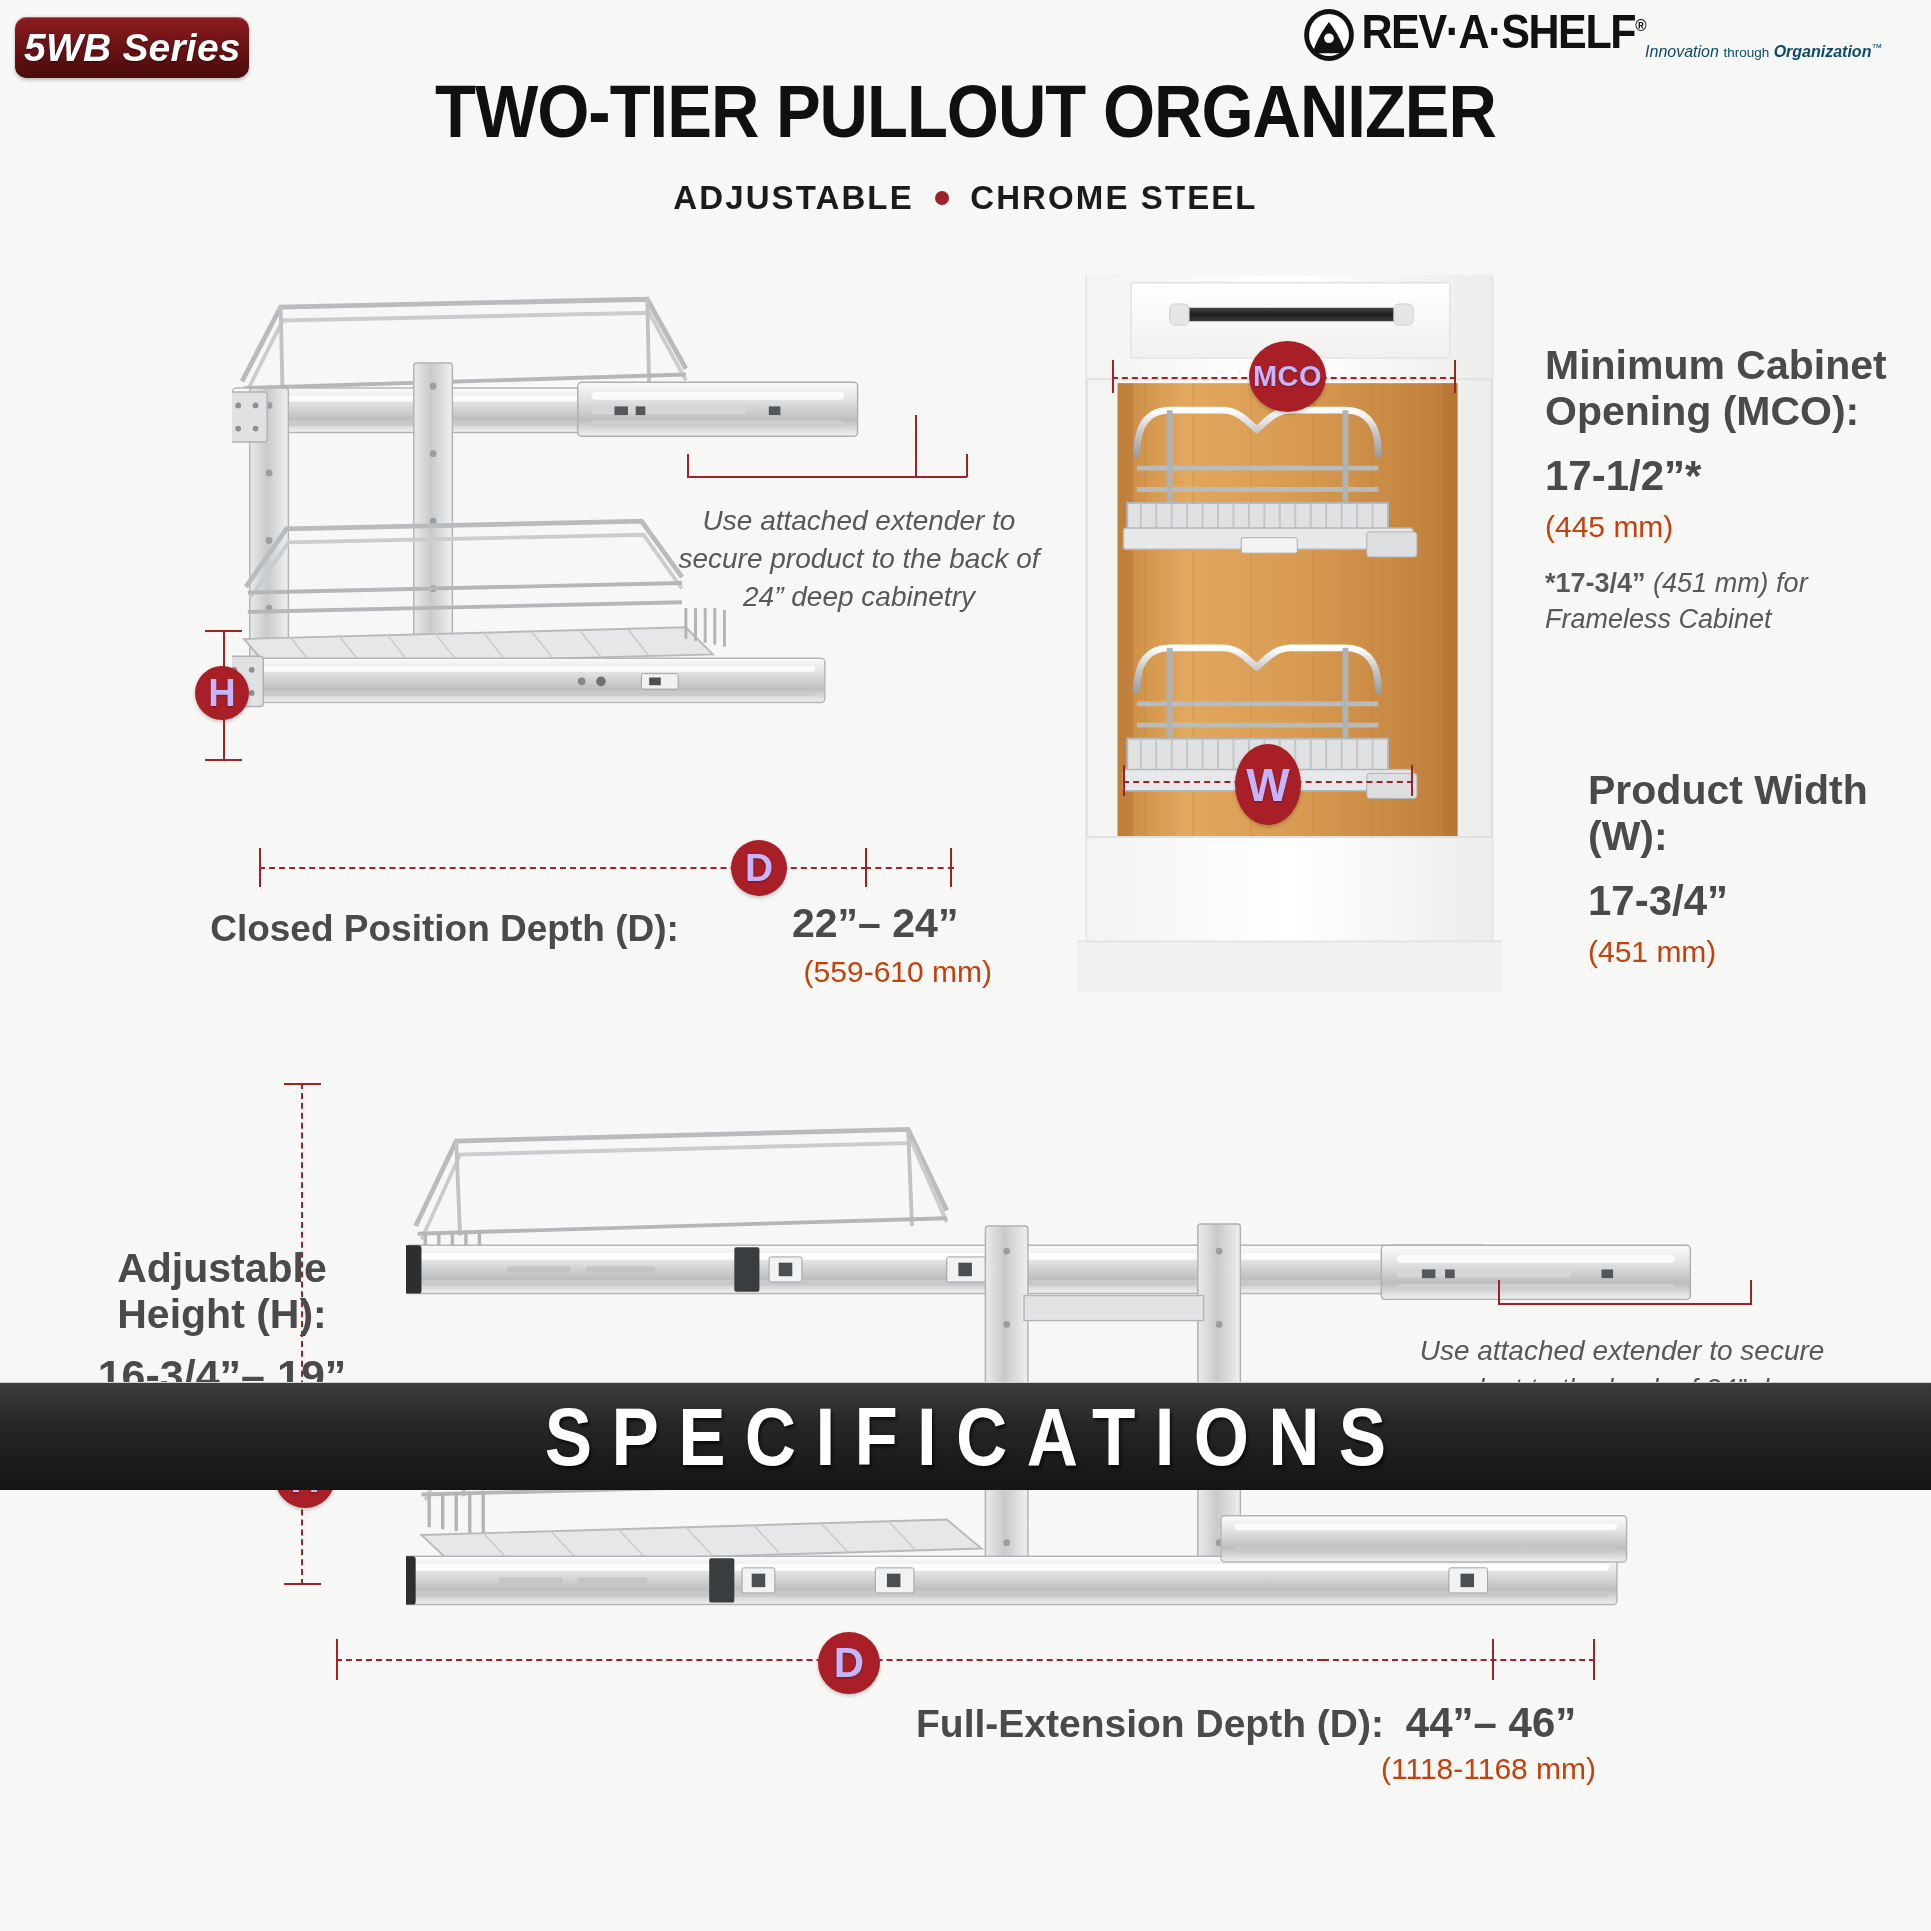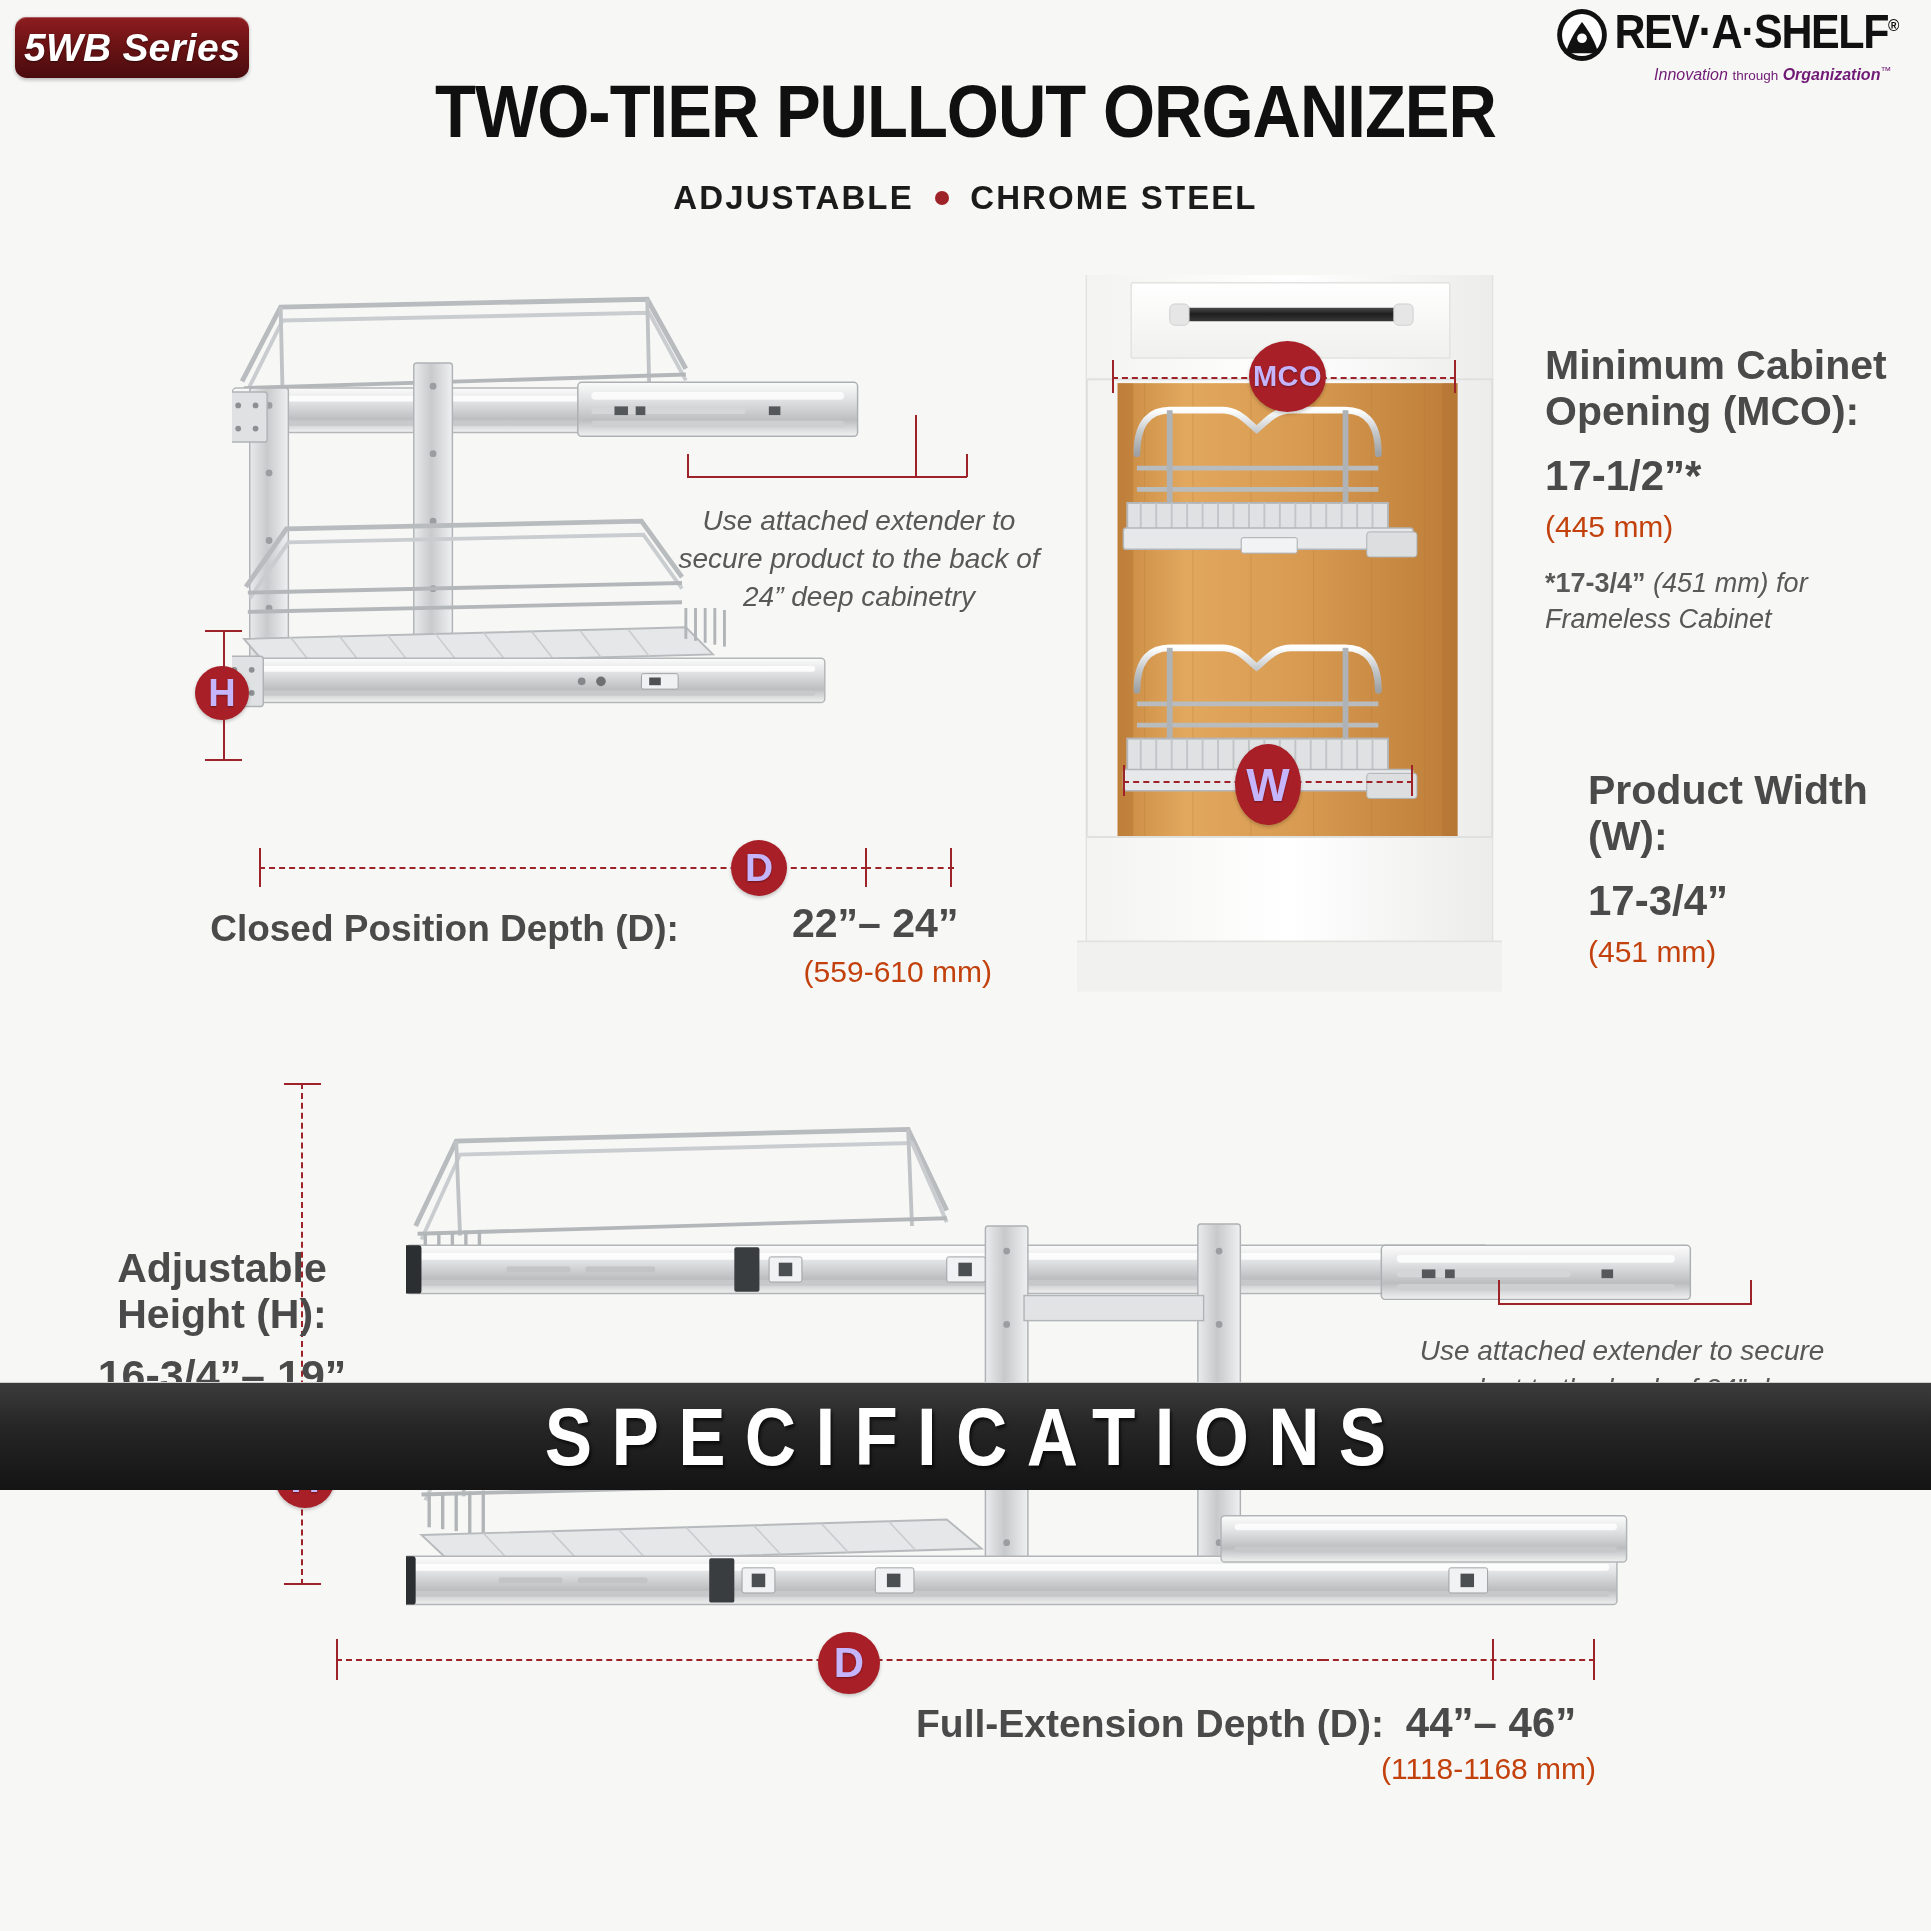--- a/index.html
+++ b/index.html
@@ -26,33 +26,33 @@
   }
   .series-badge span {
     color: #fff; font-style: italic; font-weight: 700;
     font-size: 39px; letter-spacing: 0.2px;
     text-shadow: 0 1px 1.9px rgba(0,0,0,.5);
     font-family: "Liberation Sans", sans-serif;
   }
 
   
   .brand {
-    position: absolute; right: 33px; top: 7.7px;
-    display: flex; flex-direction: column; align-items: flex-end;
+    position: absolute; right: 27px; top: 7.7px;
+    display: flex; align-items: flex-end;
   }
   .brand-row { display: flex; align-items: center; gap: 5.8px; }
   .brand-mark { width: 54px; height: 54px; }
   .brand-name {
     font-size: 43px; font-weight: 700; letter-spacing: -1.4px;
     color: #111; font-family: "Liberation Sans", sans-serif;
     transform: scaleY(1.12); transform-origin: bottom;
   }
   .brand-reg { font-size: 15.4px; font-weight: 700; vertical-align: super; color:#111; }
   .brand-tag {
-    font-size: 16px; color: #701a75; margin-top: 1.9px; margin-right: 7px;
+    font-size: 16px; color: #0c4a6e; margin-top: 1.9px; margin-right: 22px;
     font-family: "Liberation Sans", sans-serif; font-style: italic;
   }
   .brand-tag b { font-weight: 700; font-style: italic; }
   .brand-tag .thin { font-weight: 400; font-size: 13.5px; font-style: normal; }
 
   
   .title {
     position: absolute; left: 0; right: 0; top: 73px;
     text-align: center;
     font-size: 67px; font-weight: 700; letter-spacing: -1px;

